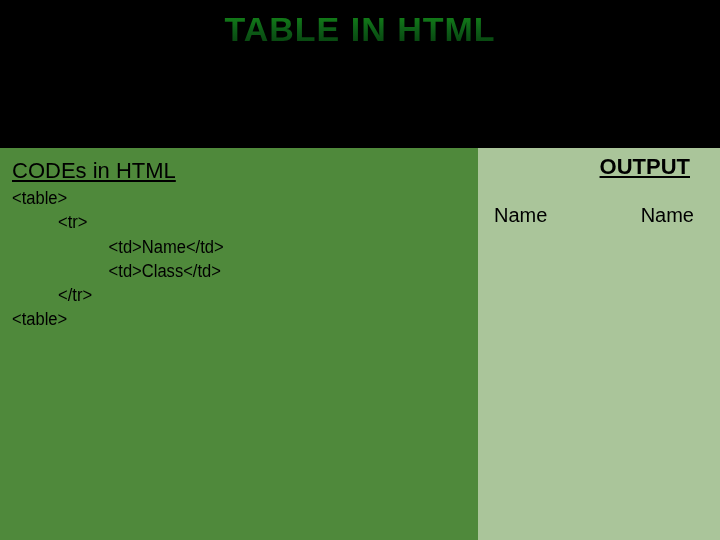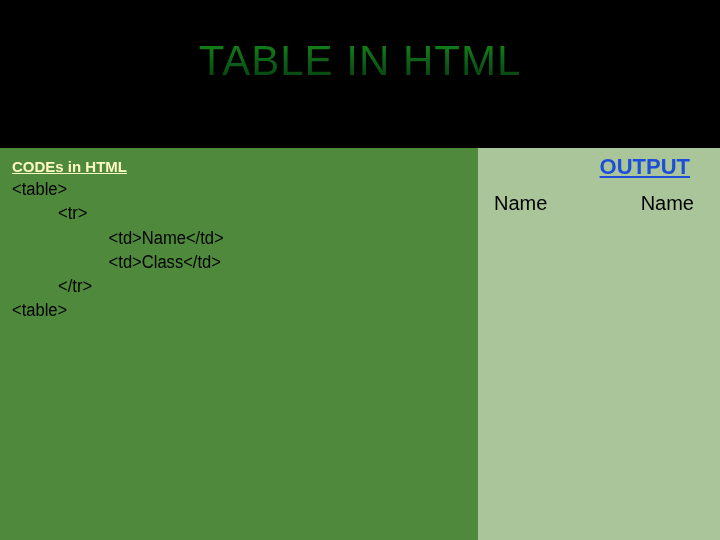--- a/index.html
+++ b/index.html
@@ -6,29 +6,28 @@
   html, body { width: 720px; height: 540px; overflow: hidden; }
   body {
     background: #000;
     font-family: "Segoe UI", Arial, sans-serif;
     position: relative;
   }
   .title {
     width: 100%;
     text-align: center;
     padding-top: 10px;
-    font-size: 42px;
-    font-weight: 400;
+    font-size: 34px;
+    font-weight: 700;
     letter-spacing: 1px;
     background: linear-gradient(180deg, #19a319 0%, #0d5f17 60%, #063b0d 100%);
     -webkit-background-clip: text;
     -webkit-text-fill-color: transparent;
     background-clip: text;
     color: transparent;
-    margin-top: 27px;
   }
   .panels {
     position: absolute;
     top: 148px;
     left: 0;
     width: 720px;
     height: 392px;
     display: flex;
   }
   .panel-left {
@@ -38,48 +37,48 @@
     padding: 10px 12px;
   }
   .panel-right {
     width: 242px;
     height: 100%;
     background: #aac59a;
     padding: 8px 14px;
     position: relative;
   }
   .code-heading {
-    color: #fef9c3;
-    font-size: 15px;
-    font-weight: 700;
+    color: #000000;
+    font-size: 22px;
+    font-weight: 400;
     text-decoration: underline;
     margin-bottom: 2px;
   }
   .code-block {
     color: #000;
     font-size: 18px;
     line-height: 1.35;
     white-space: pre;
     font-family: "Segoe UI", Arial, sans-serif;
     transform: scaleX(0.92);
     transform-origin: left top;
   }
   .output-heading {
     position: absolute;
     top: 6px;
     right: 30px;
-    color: #1d4ed8;
+    color: #000000;
     font-size: 22px;
     font-weight: 700;
     text-decoration: underline;
   }
   .output-row {
     display: flex;
     justify-content: space-between;
-    margin-top: 36px;
+    margin-top: 48px;
     padding: 0 12px 0 2px;
   }
   .output-cell {
     color: #000;
     font-size: 20px;
     font-weight: 400;
   }
 </style>
 </head>
 <body>

